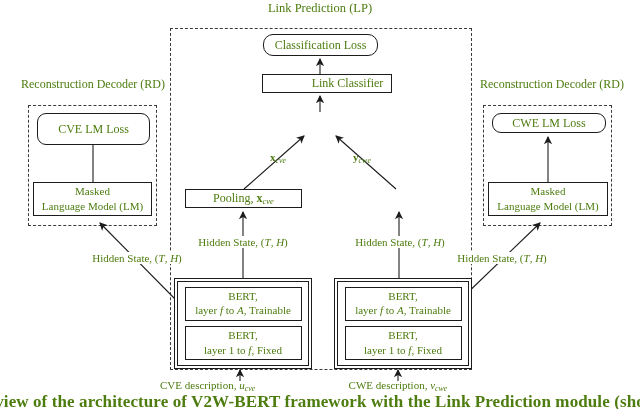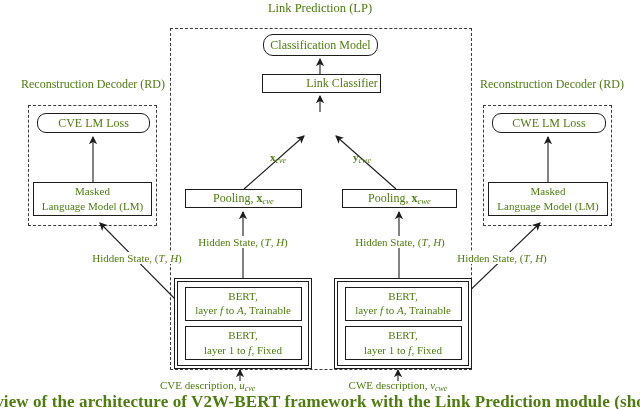--- a/index.html
+++ b/index.html
@@ -56,40 +56,37 @@
     </g>
   </svg>
 
   <div class="abs lbl t125" style="left:0;width:640px;top:1px;text-align:center;">
     <span>Link Prediction (LP)</span>
   </div>
 
   <div class="abs dashedbox" style="left:170px;top:28px;width:302px;height:342px;"></div>
 
   <div class="abs box round ctr t12" style="left:263px;top:34px;width:115px;height:22px;">
-    <span>Classification Model</span>
+    <span>Classification Loss</span>
   </div>
 
-  <div class="abs box ctr t12" style="left:262px;top:74px;width:119px;height:19px;padding-left:41px;">
+  <div class="abs box ctr t12" style="left:262px;top:74px;width:130px;height:19px;padding-left:41px;">
     <span>Link Classifier</span>
   </div>
 
 
   <div class="abs lbl t115" style="left:258px;top:151px;width:40px;text-align:center;">
     <span class="mb">x</span><span class="sub">cve</span>
   </div>
   <div class="abs lbl t115" style="left:342px;top:151px;width:40px;text-align:center;">
     <span class="mb">y</span><span class="sub">cwe</span>
   </div>
 
   <div class="abs box ctr t12" style="left:185px;top:189px;width:117px;height:19px;">
     <span class="lbl"><span>Pooling, </span><span class="mb">x</span><span class="sub">cve</span></span>
-  </div>
-  <div class="abs box ctr t12" style="left:342px;top:189px;width:115px;height:19px;">
-    <span class="lbl"><span>Pooling, </span><span class="mb">x</span><span class="sub">cwe</span></span>
   </div>
 
   <div class="abs lbl t115" style="left:183px;top:236px;width:120px;text-align:center;z-index:2;">
     <span class="lbl-bg"><span>Hidden State, (</span><span class="mi">T</span><span>, </span><span class="mi">H</span><span>)</span></span>
   </div>
   <div class="abs lbl t115" style="left:340px;top:236px;width:120px;text-align:center;z-index:2;">
     <span class="lbl-bg"><span>Hidden State, (</span><span class="mi">T</span><span>, </span><span class="mi">H</span><span>)</span></span>
   </div>
 
   <div class="abs lbl t115" style="left:77px;top:252px;width:120px;text-align:center;z-index:2;">
@@ -129,21 +126,21 @@
     <span>CVE description, </span><span class="mi">u</span><span class="sub">cve</span>
   </div>
   <div class="abs lbl t115" style="left:318px;top:379px;width:160px;text-align:center;">
     <span>CWE description, </span><span class="mi">v</span><span class="sub">cwe</span>
   </div>
 
   <div class="abs lbl t12" style="left:13px;top:77px;width:160px;text-align:center;">
     <span>Reconstruction Decoder (RD)</span>
   </div>
   <div class="abs dashedbox" style="left:28px;top:105px;width:129px;height:121px;"></div>
-  <div class="abs box round ctr t12" style="left:37px;top:113px;width:113px;height:20px;border-radius:9px;text-align:right;">
+  <div class="abs box round ctr t12" style="left:37px;top:113px;width:113px;height:32px;border-radius:9px;text-align:right;">
     <span>CVE LM Loss</span>
   </div>
   <div class="abs box ctr t115 two" style="left:33px;top:182px;width:119px;height:34px;">
     <div>
         <div>Masked</div>
         <div>Language Model (LM)</div>
       </div>
   </div>
 
   <div class="abs lbl t12" style="left:472px;top:77px;width:160px;text-align:center;">

